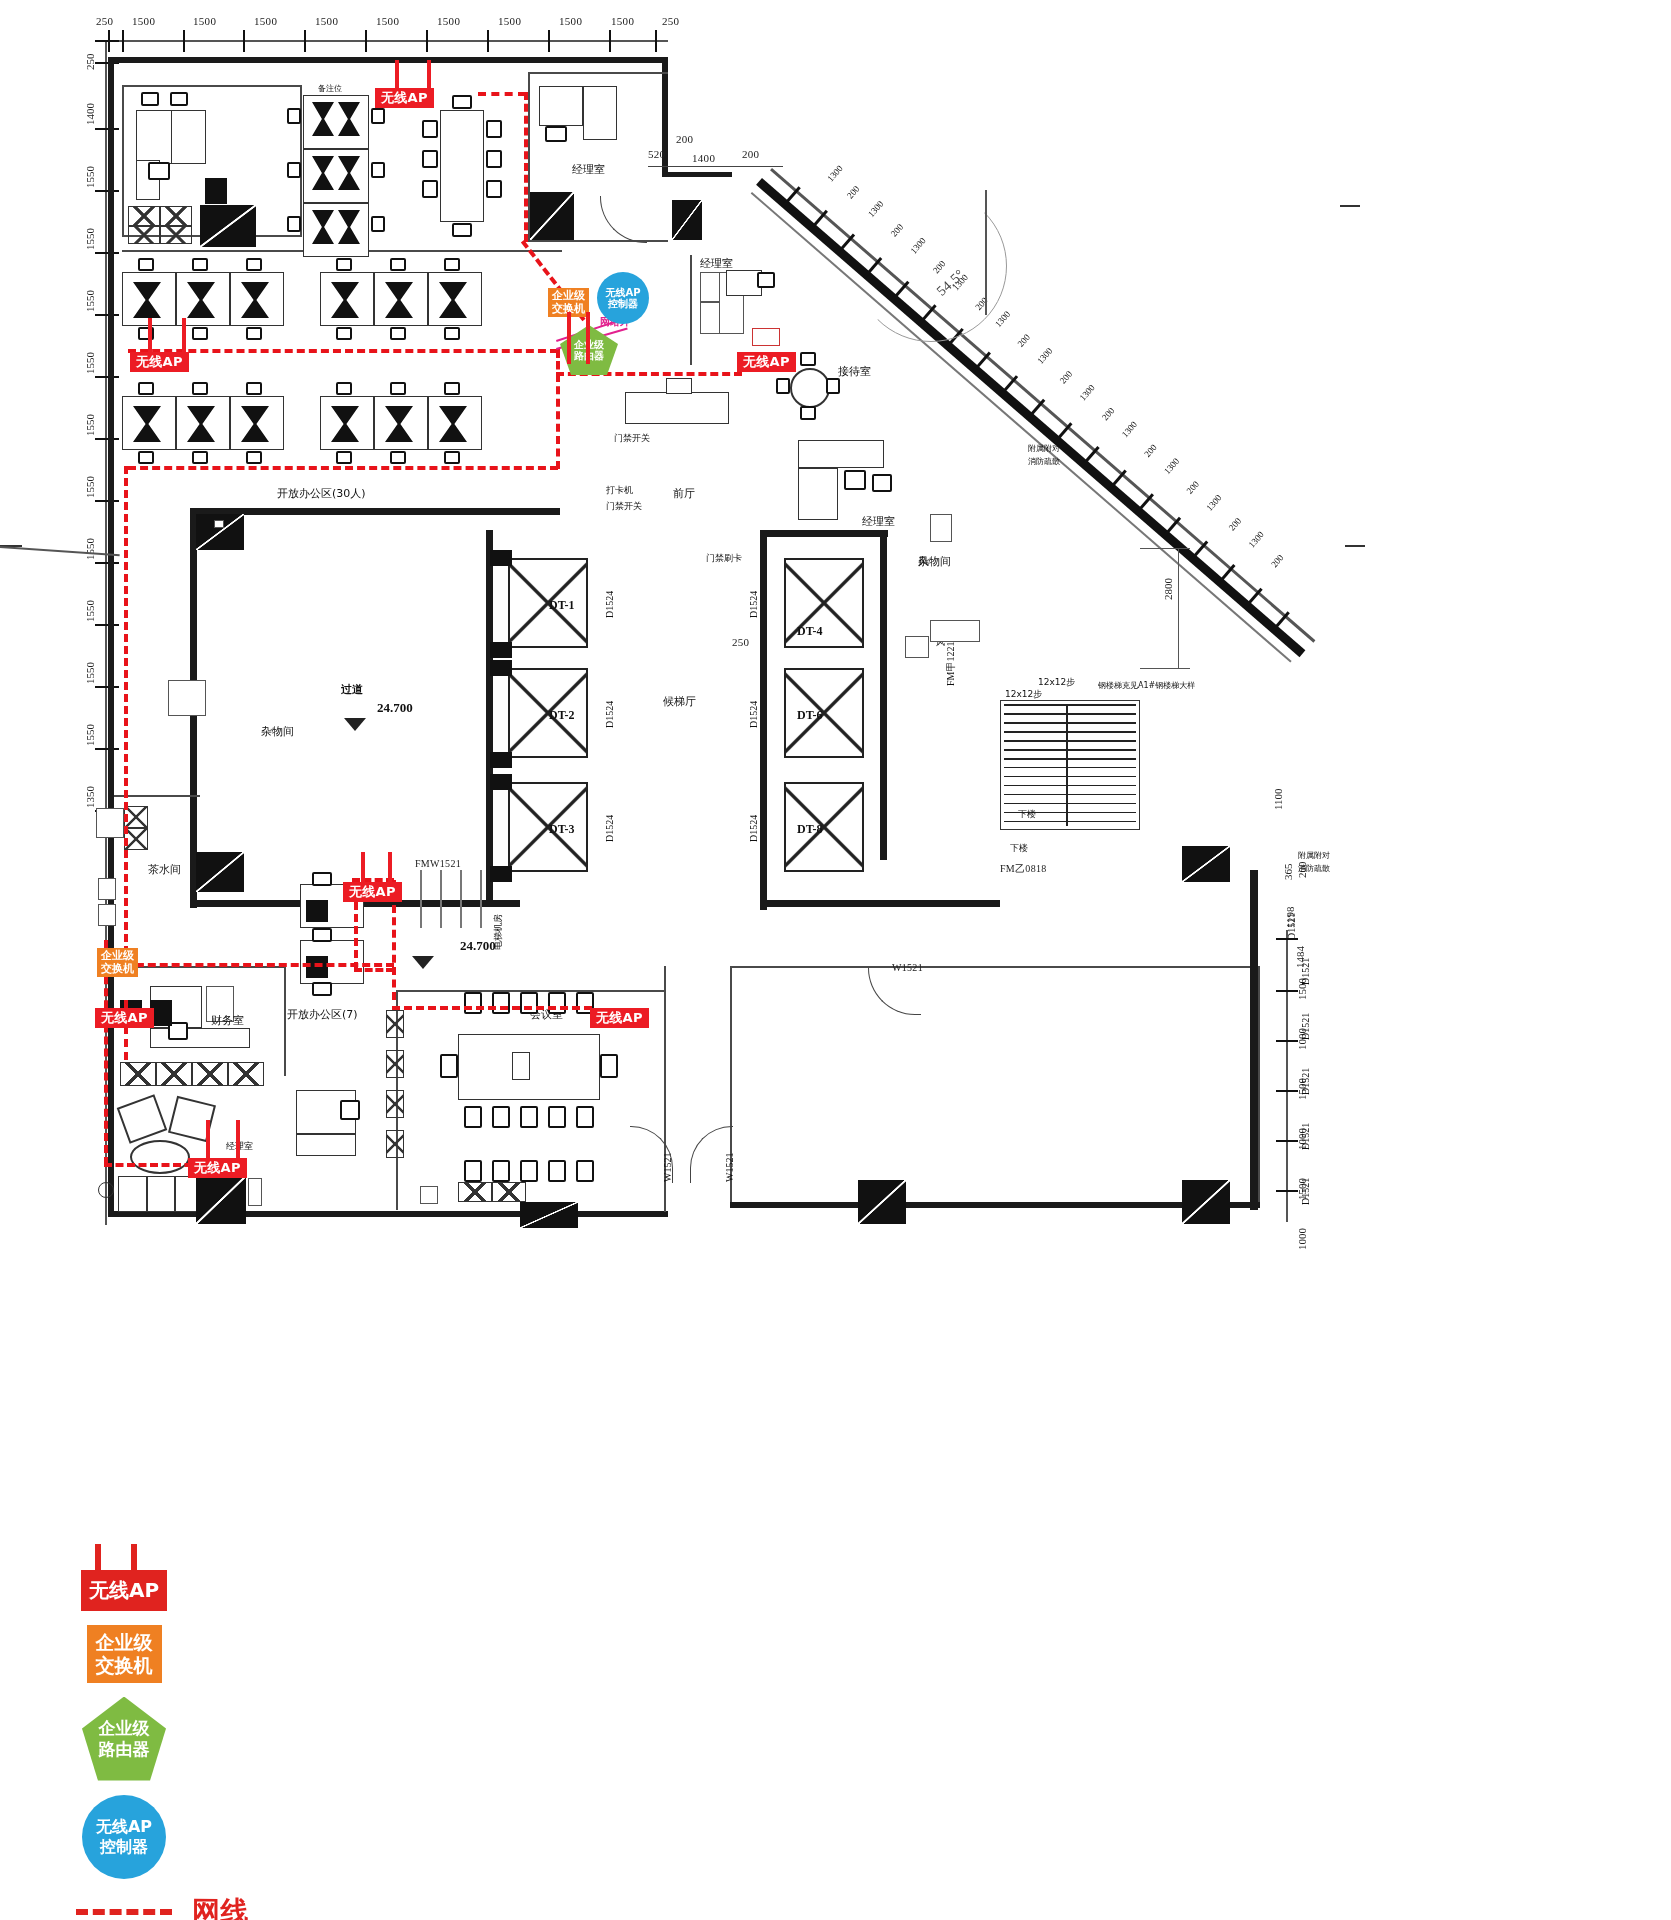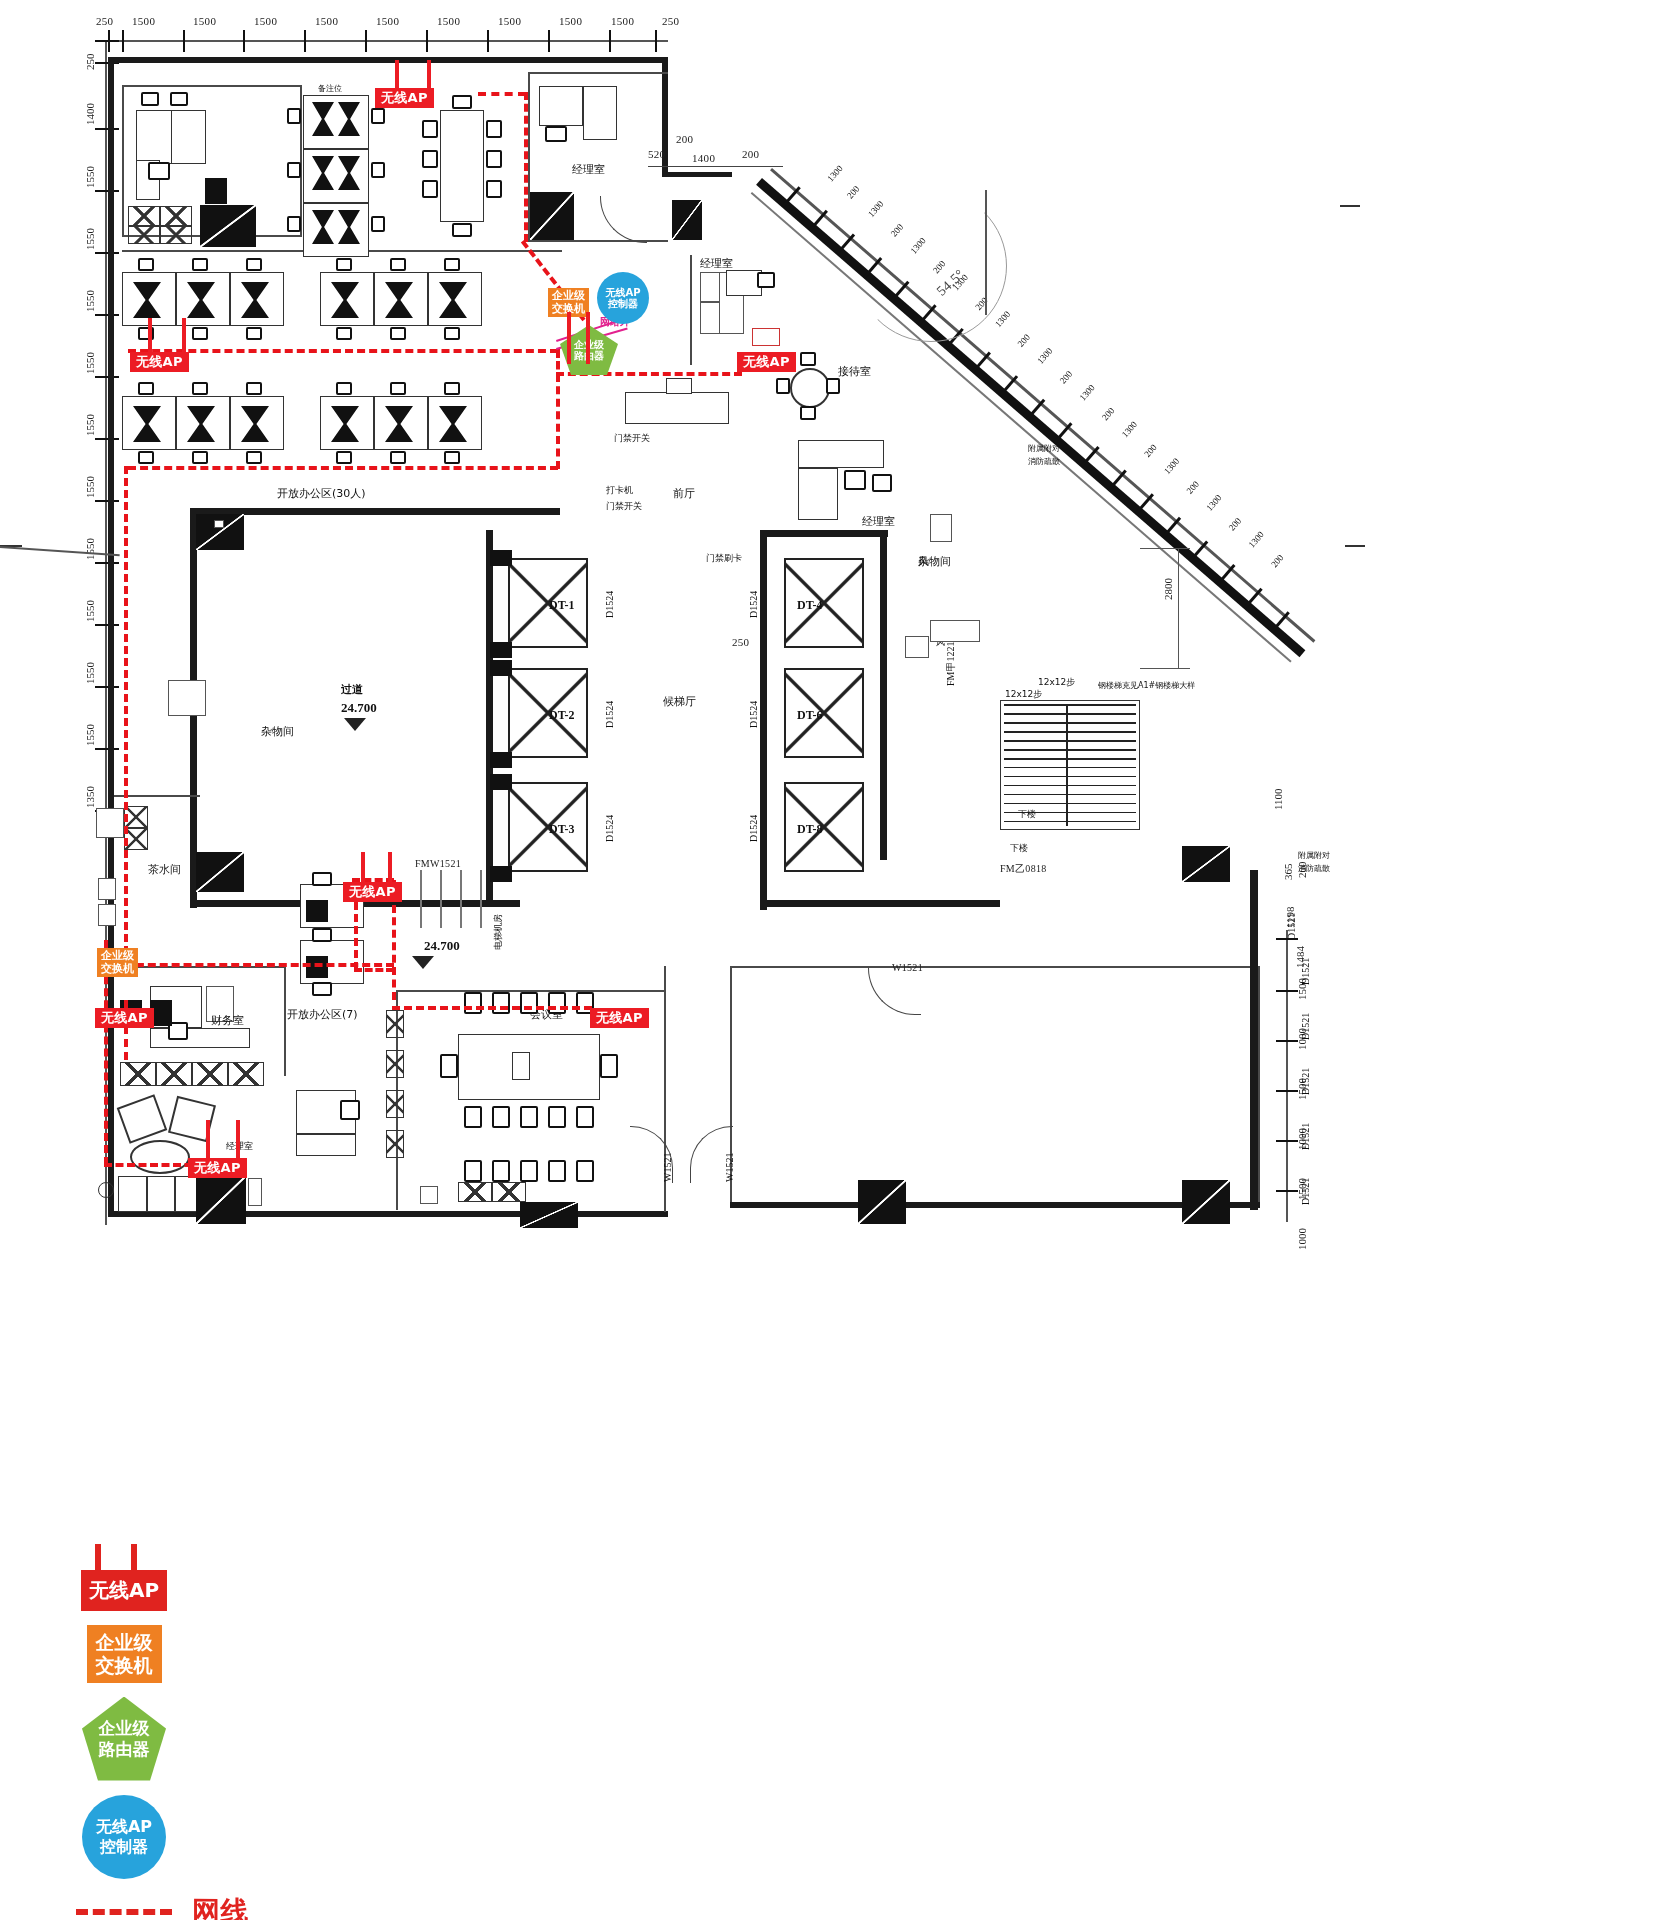--- a/index.html
+++ b/index.html
@@ -74,21 +74,21 @@
   .hatch{position:absolute;border:1.5px solid #333;box-sizing:border-box;background:
      linear-gradient(45deg,transparent 45%,#333 46%,#333 54%,transparent 55%),
      linear-gradient(-45deg,transparent 45%,#333 46%,#333 54%,transparent 55%);}
   .elev{position:absolute;border:2px solid #222;box-sizing:border-box;background:
      linear-gradient(45deg,transparent 48%,#222 49%,#222 51%,transparent 52%),
      linear-gradient(-45deg,transparent 48%,#222 49%,#222 51%,transparent 52%);}
   .elevlbl{position:absolute;font-size:12px;font-weight:bold;color:#111;font-family:"Liberation Serif",serif;}
   .vtext{position:absolute;font-size:10px;color:#111;transform-origin:0 0;transform:rotate(-90deg);white-space:nowrap;font-family:"Liberation Serif",serif;}
   .slope{position:absolute;transform-origin:0 0;}
   .slopeband{position:absolute;background:#111;transform-origin:0 0;}
-  .lvl{position:absolute;font-size:13px;font-weight:bold;font-family:"Liberation Serif",serif;color:#111;}
+  .lvl{position:absolute;font-size:13px;font-weight:bold;font-family:"Liberation Serif",serif;color:#111;margin-left:36px;}
 </style>
 </head>
 <body>
 
 <div class="plan">
 
   <div class="thinline" style="left:108px;top:40px;width:560px;height:2px;background:#555;"></div>
   <div class="tickH" style="left:108px;top:30px;height:22px;"></div>
   <div class="tickH" style="left:122px;top:30px;height:22px;"></div>
   <div class="tickH" style="left:183px;top:30px;height:22px;"></div>
@@ -377,21 +377,21 @@
   <div class="vtext" style="left:604px;top:728px;">D1524</div>
   <div class="vtext" style="left:604px;top:842px;">D1524</div>
 
   <div class="wall" style="left:760px;top:530px;width:7px;height:380px;"></div>
   <div class="wall" style="left:760px;top:530px;width:128px;height:7px;"></div>
   <div class="wall" style="left:880px;top:530px;width:7px;height:330px;"></div>
   <div class="wall" style="left:760px;top:900px;width:240px;height:7px;"></div>
   <div class="elev" style="left:784px;top:558px;width:80px;height:90px;"></div>
   <div class="elev" style="left:784px;top:668px;width:80px;height:90px;"></div>
   <div class="elev" style="left:784px;top:782px;width:80px;height:90px;"></div>
-  <div class="elevlbl" style="left:797px;top:598px;text-align:center;">DT-4</div>
+  <div class="elevlbl" style="left:797px;top:624px;text-align:center;">DT-4</div>
   <div class="elevlbl" style="left:797px;top:708px;">DT-6</div>
   <div class="elevlbl" style="left:797px;top:822px;">DT-8</div>
   <div class="vtext" style="left:748px;top:618px;">D1524</div>
   <div class="vtext" style="left:748px;top:728px;">D1524</div>
   <div class="vtext" style="left:748px;top:842px;">D1524</div>
 
   <div class="roomlbl" style="left:663px;top:694px;">候梯厅</div>
   <div class="roomlbl" style="left:673px;top:486px;">前厅</div>
   <div class="roomlbl-s" style="left:606px;top:484px;">打卡机</div>
   <div class="roomlbl-s" style="left:606px;top:500px;">门禁开关</div>

